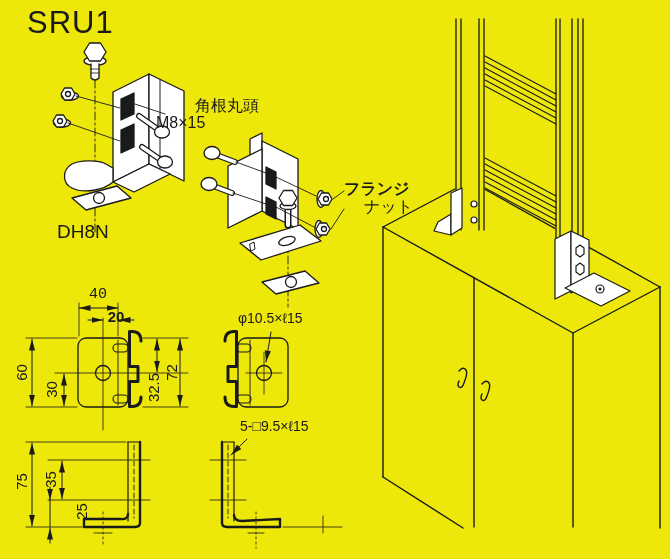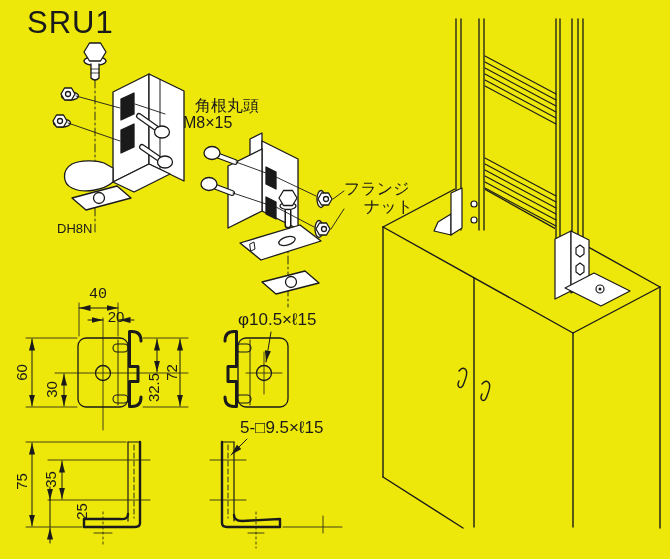--- a/index.html
+++ b/index.html
@@ -6,21 +6,21 @@
   #stage{
     position:relative;width:670px;height:559px;overflow:hidden;
     background:#EDE70A;
     font-family:"Liberation Sans","DejaVu Sans",sans-serif;
     color:#1a1a1a;
   }
   #art{position:absolute;left:0;top:0;}
   .lbl{position:absolute;white-space:nowrap;color:#1a1a1a;line-height:1.1;}
   .title{font-size:31px;font-weight:normal;letter-spacing:1px;}
   .note{font-size:16px;}
-  .small{font-size:17px;}
+  .small{font-size:14px;}
   .dim{font-size:15px;width:44px;height:17px;text-align:center;}
   .rot{transform:rotate(-90deg);}
 </style>
 </head>
 <body>
 
 <div id="stage">
 
 <svg id="art" width="670" height="559" viewBox="0 0 670 559" stroke="#1a1a1a" fill="none" stroke-linecap="round" stroke-linejoin="round">
   <defs>
@@ -279,31 +279,31 @@
       <path d="M256,512 L256,548" stroke-dasharray="2,3"></path>
           <path d="M248,533 L264,533"></path>
     </g>
     <path d="M247,439 L231,455" stroke-width="1" marker-end="url(#arr)"></path>
   </g>
 </svg>
 
   <div class="lbl title" style="left:27px;top:6px;">SRU1</div>
 
   <div class="lbl note" style="left:186px;top:97px;margin-left:9px;">角根丸頭</div>
-  <div class="lbl note" style="left:183px;top:114px;">M8×15</div>
-  <div class="lbl note" style="left:57px;top:222px;font-size:13px;">DH8N</div>
-
-  <div class="lbl note" style="left:344px;top:180px;">フランジ</div>
+  <div class="lbl note" style="left:156px;top:114px;">M8×15</div>
+  <div class="lbl note" style="left:57px;top:222px;font-size:19px;">DH8N</div>
+
+  <div class="lbl note" style="left:344px;top:180px;font-weight:bold;">フランジ</div>
   <div class="lbl note" style="left:364px;top:198px;">ナット</div>
 
   <div class="lbl small" style="left:238px;top:311px;">φ10.5×ℓ15</div>
   <div class="lbl small" style="left:240px;top:419px;">5-□9.5×ℓ15</div>
 
   <div class="lbl dim" style="left:76px;top:287px;font-family:Liberation Mono, monospace;">40</div>
-  <div class="lbl dim" style="left:94px;top:309px;">20</div>
+  <div class="lbl dim" style="left:94px;top:309px;font-weight:bold;">20</div>
   <div class="lbl dim rot" style="left:0px;top:364px;">60</div>
   <div class="lbl dim rot" style="left:30px;top:381px;">30</div>
   <div class="lbl dim rot" style="left:132px;top:379px;">32.5</div>
   <div class="lbl dim rot" style="left:150px;top:364px;">72</div>
   <div class="lbl dim rot" style="left:0px;top:473px;">75</div>
   <div class="lbl dim rot" style="left:29px;top:471px;">35</div>
   <div class="lbl dim rot" style="left:60px;top:503px;">25</div>
 </div>
 
 </body></html>

